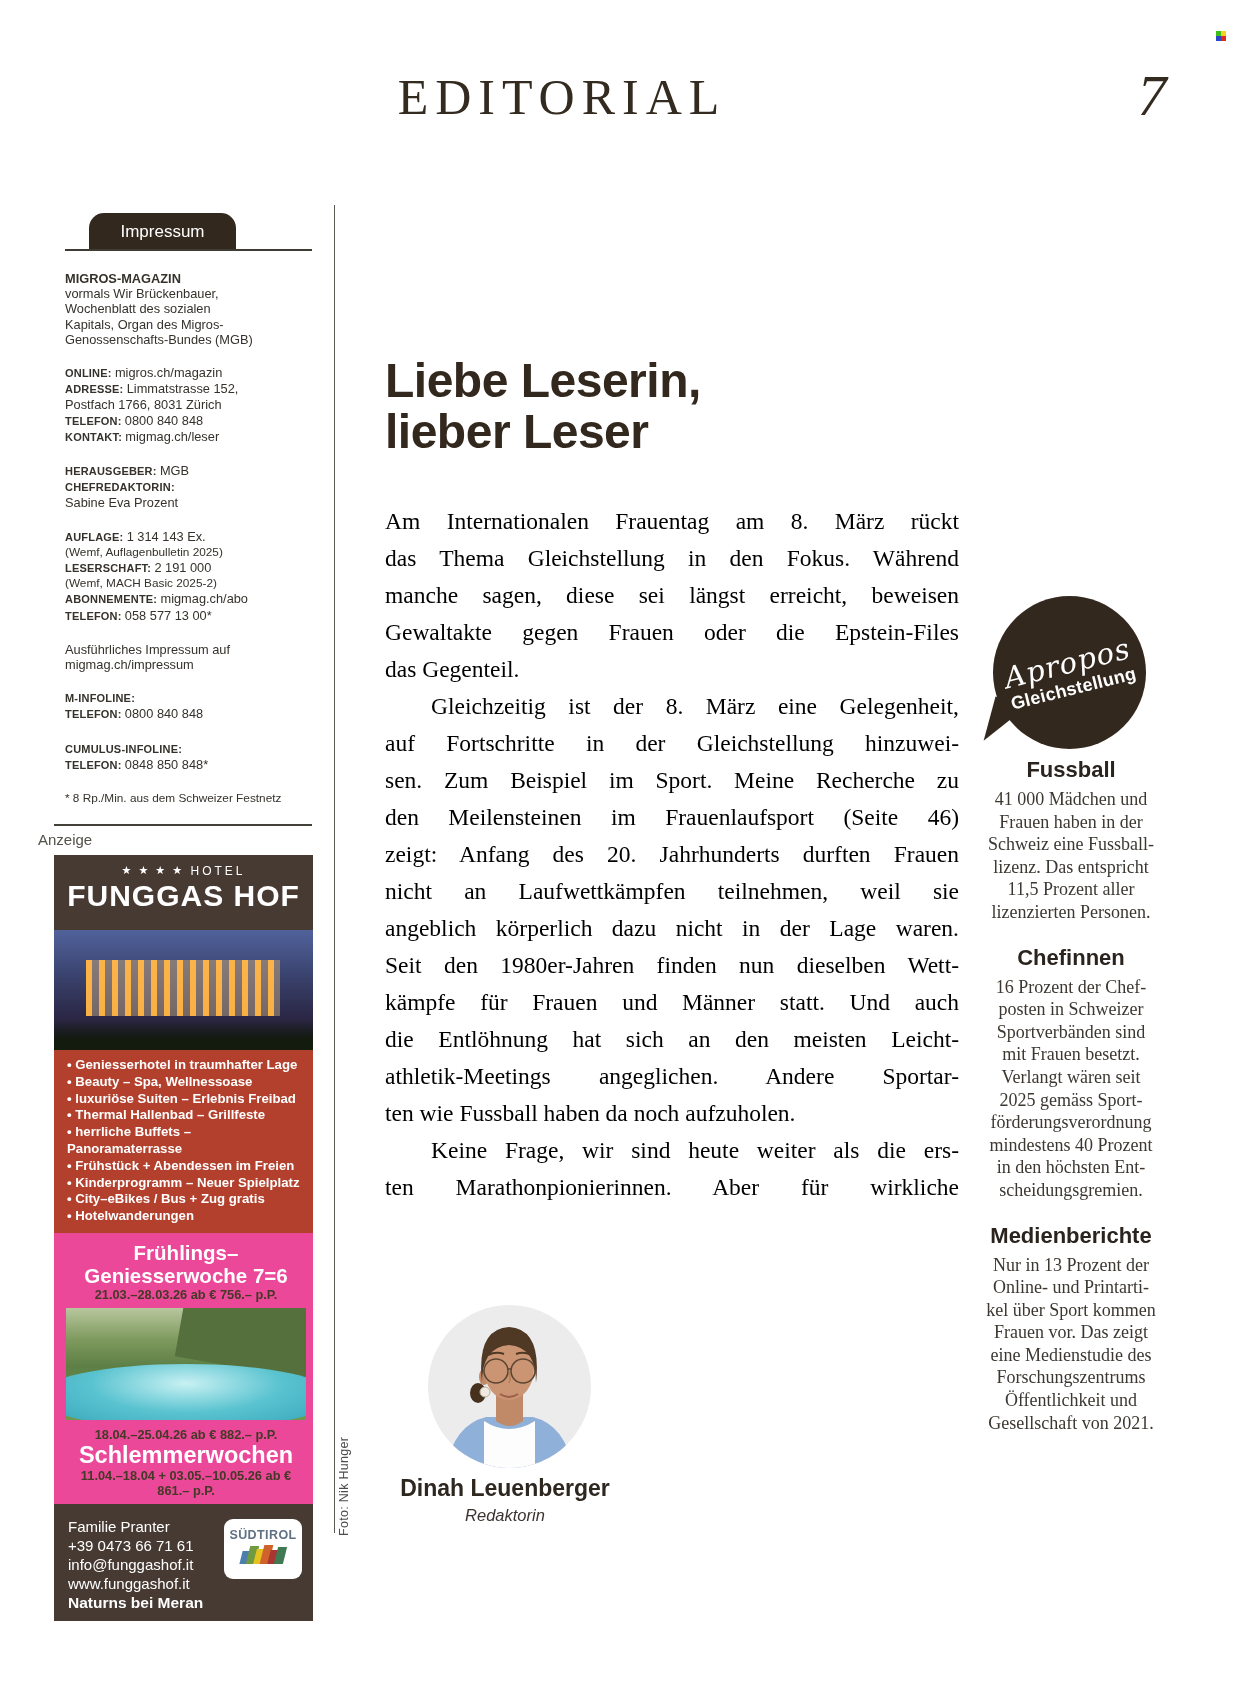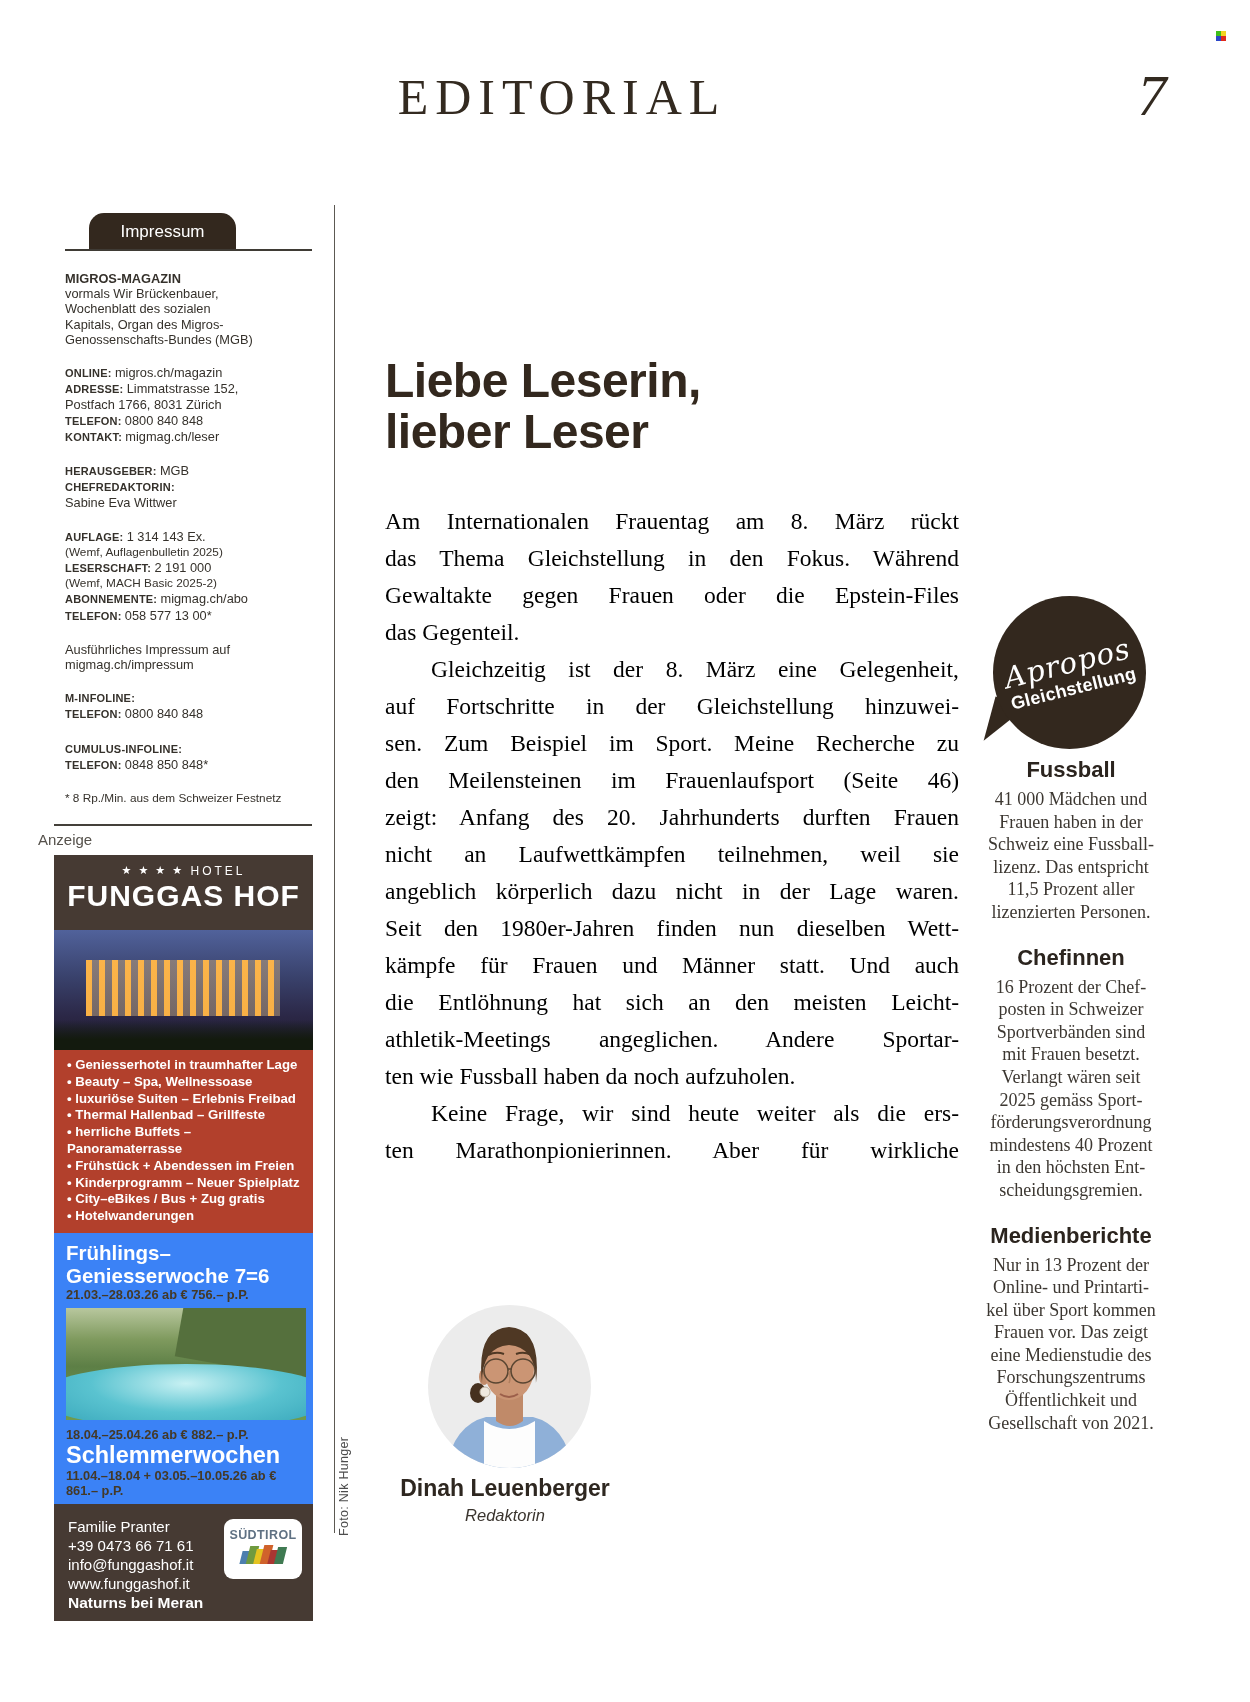--- a/index.html
+++ b/index.html
@@ -43,21 +43,21 @@
   .ad-logo-name{font-size:30px;font-weight:700;letter-spacing:1px;margin-top:1px;}
   .ad-photo{position:relative;height:120px;overflow:hidden;
     background:linear-gradient(180deg,#51629b 0%,#39416b 40%,#2b2746 72%,#1d1b2d 100%);}
   .ad-photo::before{content:"";position:absolute;left:32px;top:30px;width:194px;height:56px;
     background:repeating-linear-gradient(90deg,rgba(255,178,64,.92) 0 6px,rgba(70,58,72,.55) 6px 13px),
                linear-gradient(#d6cbb8,#ae9d87);}
   .ad-photo::after{content:"";position:absolute;left:0;bottom:0;width:100%;height:30px;
     background:linear-gradient(180deg,rgba(18,26,12,0),#131a0e 65%);}
   .ad-red{background:#b2402c;color:#fff;padding:7px 6px 8px 13px;}
   .ad-feat{font-size:13.2px;font-weight:700;line-height:16.8px;}
-  .ad-green{background:#3b82f6;padding:8px 7px 6px 12px;}
+  .ad-green{background:#ec4899;padding:8px 7px 6px 12px;text-align:center;}
   .offer-title-lg{color:#fff;font-weight:700;font-size:20.5px;line-height:23px;}
   .offer-title-xl{color:#fff;font-weight:700;font-size:23.5px;line-height:26px;}
   .offer-dates{color:#443926;font-weight:700;font-size:12.8px;line-height:15px;}
   .ad-pool{position:relative;height:112px;margin:6px 0 7px 0;overflow:hidden;
     background:linear-gradient(180deg,#b8c79e 0%,#7f9a5e 28%,#5d7f46 52%,#6f9a4e 100%);}
   .ad-pool::after{content:"";position:absolute;right:-26px;top:-34px;width:150px;height:96px;
     background:#55703d;transform:rotate(10deg);}
   .ad-pool::before{content:"";position:absolute;left:-12%;right:-12%;top:50%;height:58%;
     background:radial-gradient(ellipse at 50% 30%,#c8f1f3 0%,#5ac3d0 45%,#2f9fb5 100%);
     border-radius:50%;z-index:2;}
@@ -130,21 +130,21 @@
       <div class="imp-block">
         <div class="imp-line"><span class="imp-label">ONLINE: </span>migros.ch/magazin</div>
         <div class="imp-line"><span class="imp-label">ADRESSE: </span>Limmatstrasse 152,</div>
         <div class="imp-line">Postfach 1766, 8031 Zürich</div>
         <div class="imp-line"><span class="imp-label">TELEFON: </span>0800 840 848</div>
         <div class="imp-line"><span class="imp-label">KONTAKT: </span>migmag.ch/leser</div>
       </div>
       <div class="imp-block">
         <div class="imp-line"><span class="imp-label">HERAUSGEBER: </span>MGB</div>
         <div class="imp-line"><span class="imp-label">CHEFREDAKTORIN: </span></div>
-        <div class="imp-line">Sabine Eva Wittwer</div>
+        <div class="imp-line">Sabine Eva Prozent</div>
       </div>
       <div class="imp-block">
         <div class="imp-line"><span class="imp-label">AUFLAGE: </span>1 314 143 Ex.</div>
         <div class="imp-line imp-small">(Wemf, Auflagenbulletin 2025)</div>
         <div class="imp-line"><span class="imp-label">LESERSCHAFT: </span>2 191 000</div>
         <div class="imp-line imp-small">(Wemf, MACH Basic 2025-2)</div>
         <div class="imp-line"><span class="imp-label">ABONNEMENTE: </span>migmag.ch/abo</div>
         <div class="imp-line"><span class="imp-label">TELEFON: </span>058 577 13 00*</div>
       </div>
       <div class="imp-block">
@@ -212,20 +212,21 @@
     </div>
   </div>
 
   <div class="abs headline">
     <div>Liebe Leserin,</div>
     <div>lieber Leser</div>
   </div>
   <div class="abs body-col">
       <div class="bline">Am Internationalen Frauentag am 8. März rückt</div>
       <div class="bline">das Thema Gleichstellung in den Fokus. Während</div>
+      <div class="bline">manche sagen, diese sei längst erreicht, beweisen</div>
       <div class="bline">Gewaltakte gegen Frauen oder die Epstein-Files</div>
       <div class="bline blast">das Gegenteil.</div>
       <div class="bline bindent">Gleichzeitig ist der 8. März eine Gelegenheit,</div>
       <div class="bline">auf Fortschritte in der Gleichstellung hinzuwei-</div>
       <div class="bline">sen. Zum Beispiel im Sport. Meine Recherche zu</div>
       <div class="bline">den Meilensteinen im Frauenlaufsport (Seite 46)</div>
       <div class="bline">zeigt: Anfang des 20. Jahrhunderts durften Frauen</div>
       <div class="bline">nicht an Laufwettkämpfen teilnehmen, weil sie</div>
       <div class="bline">angeblich körperlich dazu nicht in der Lage waren.</div>
       <div class="bline">Seit den 1980er-Jahren finden nun dieselben Wett-</div>

